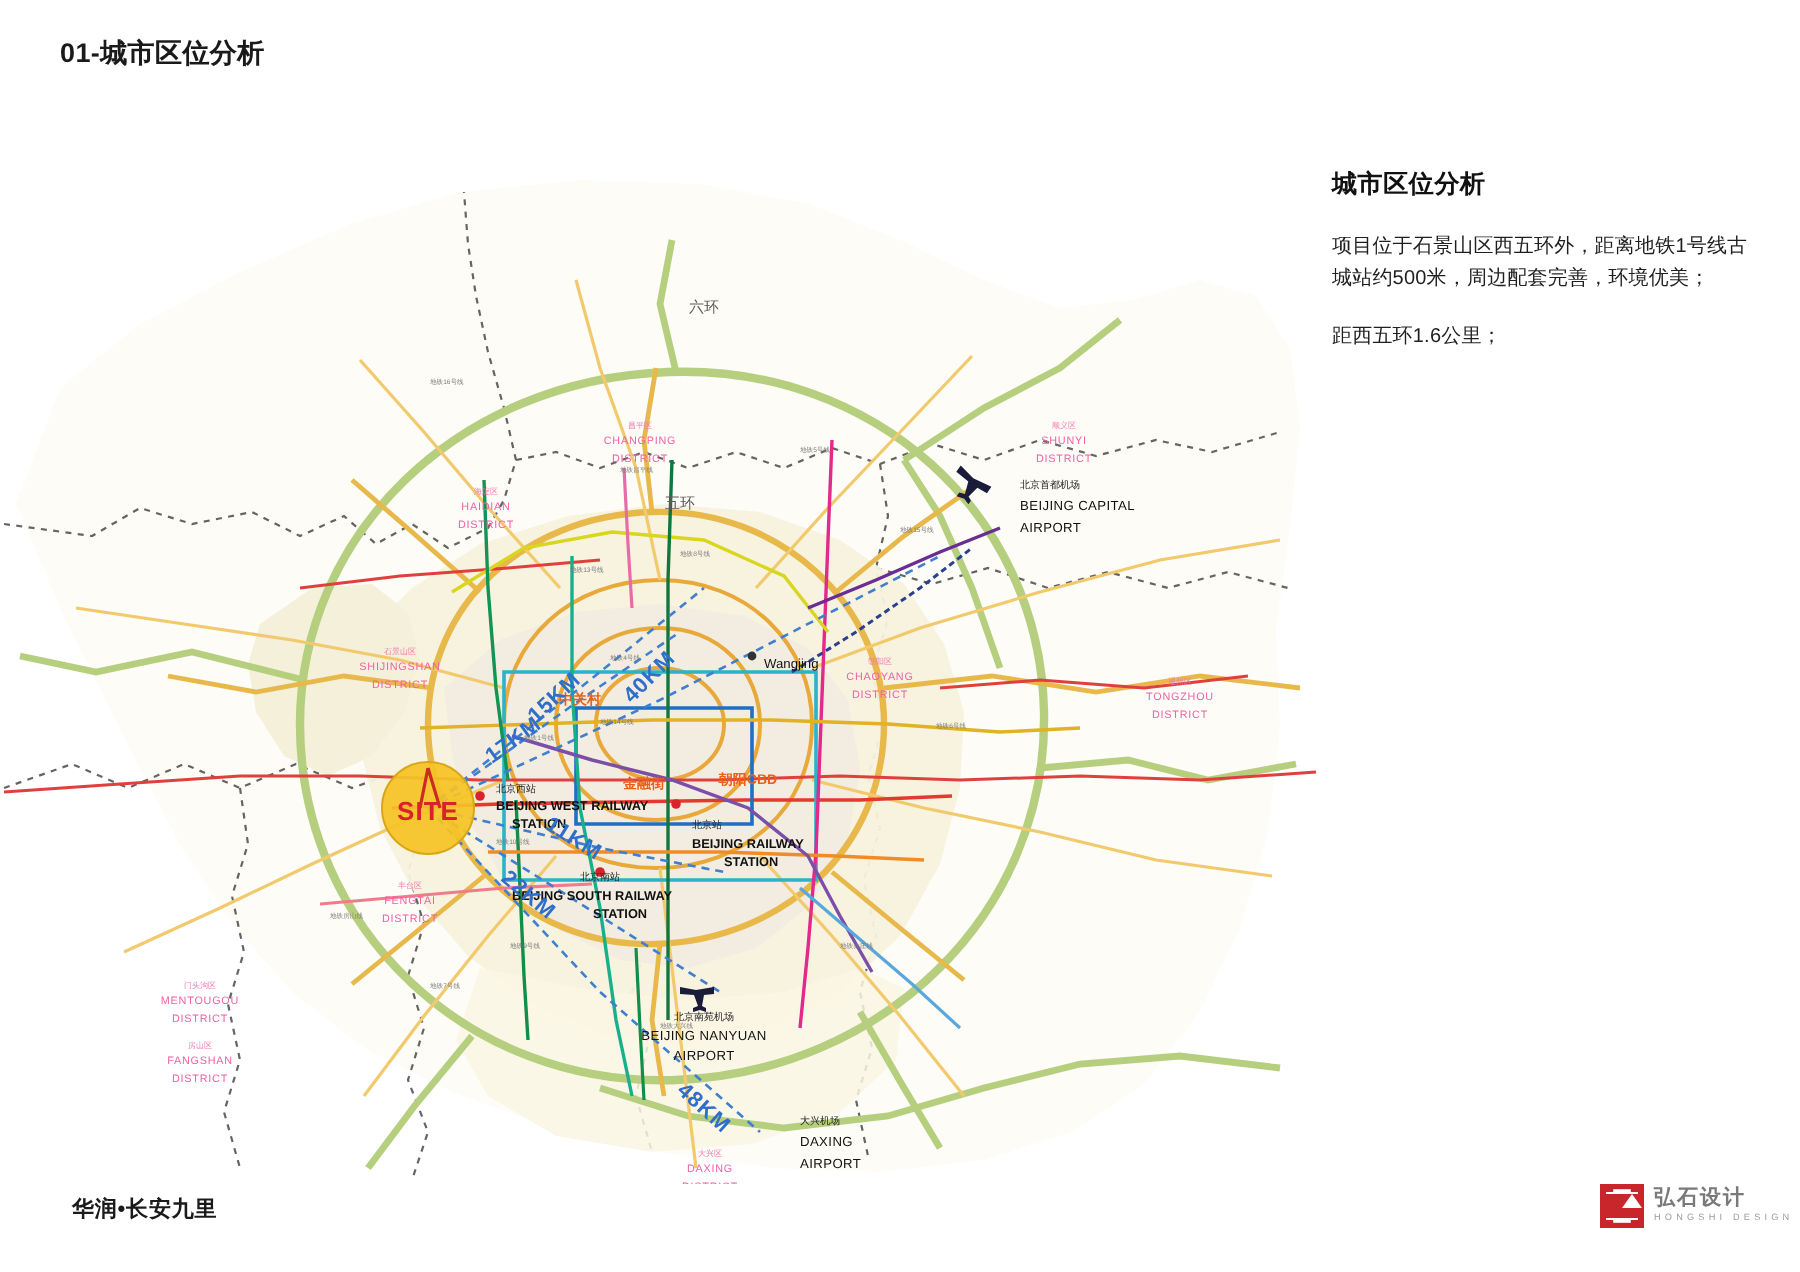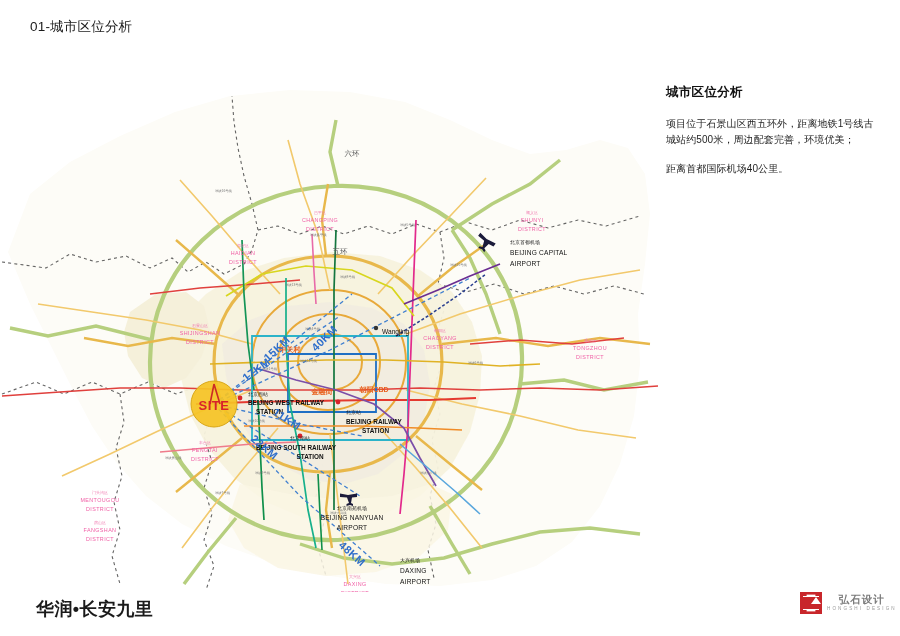--- a/index.html
+++ b/index.html
@@ -14,31 +14,31 @@
     overflow: hidden;
     font-family: "Liberation Sans", "DejaVu Sans", sans-serif;
   }
 
   
   #slide-title {
     position: absolute;
     left: 30px;
     top: 18px;
     font-size: 13.5px;
-    font-weight: normal;
+    font-weight: bold;
     color: #1a1a1a;
     letter-spacing: .2px;
   }
 
   
   #footer-title {
     position: absolute;
     left: 36px;
     top: 597px;
-    font-size: 18px;
+    font-size: 11px;
     font-weight: bold;
     color: #1a1a1a;
     letter-spacing: .4px;
   }
 
   
   #logo {
     position: absolute;
     left: 800px;
     top: 592px;
@@ -62,21 +62,21 @@
   }
   .logo-mark::after {
     content: "";
     position: absolute;
     left: 11px; top: 5px;
     width: 0; height: 0;
     border-left: 5px solid transparent;
     border-right: 5px solid transparent;
     border-bottom: 7px solid #ffffff;
   }
-  .logo-text { line-height: 1; text-align: center; }
+  .logo-text { line-height: 1; }
   .logo-cn {
     font-size: 10.5px;
     font-weight: bold;
     color: #7a7a7a;
     letter-spacing: 1px;
   }
   .logo-en {
     font-size: 4.6px;
     color: #9a9a9a;
     letter-spacing: 2.1px;
@@ -417,21 +417,21 @@
   </g>
 </svg>
 </div>
 
 <div id="info-panel">
   <h2>城市区位分析</h2>
 
   <p class="info-para">项目位于石景山区西五环外，距离地铁1号线古城站约500米，周边配套完善，环境优美；</p>
 
 
-  <p class="info-para">距离首都国际机场40公里。</p>
+  <p class="info-para">距西五环1.6公里；</p>
 </div>
 
 <div id="footer-title">华润•长安九里</div>
 
 <div id="logo">
   <div class="logo-mark"></div>
   <div class="logo-text">
     <div class="logo-cn">弘石设计</div>
     <div class="logo-en">HONGSHI DESIGN</div>
   </div>

